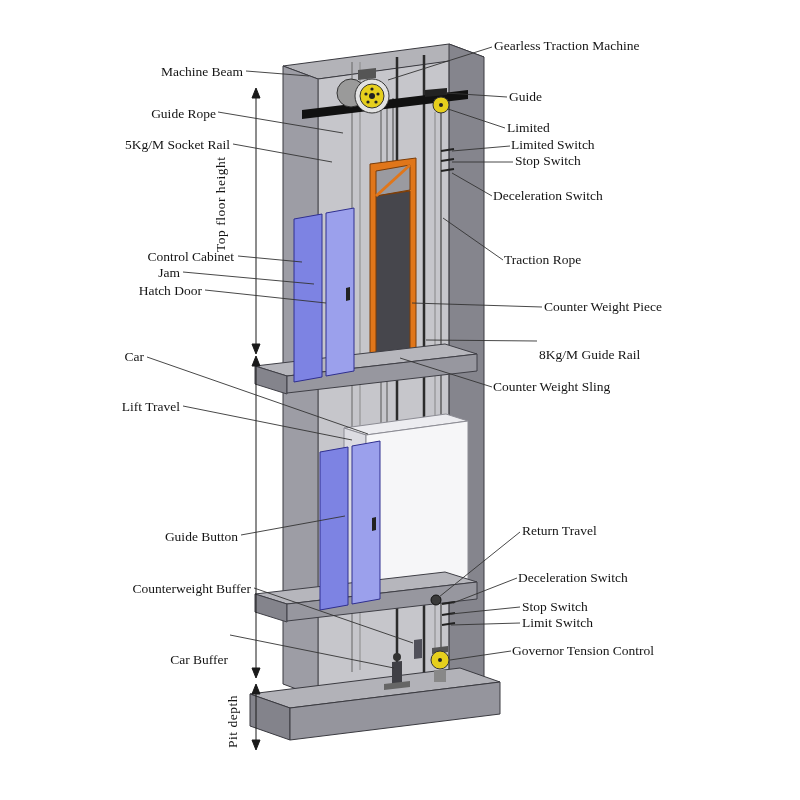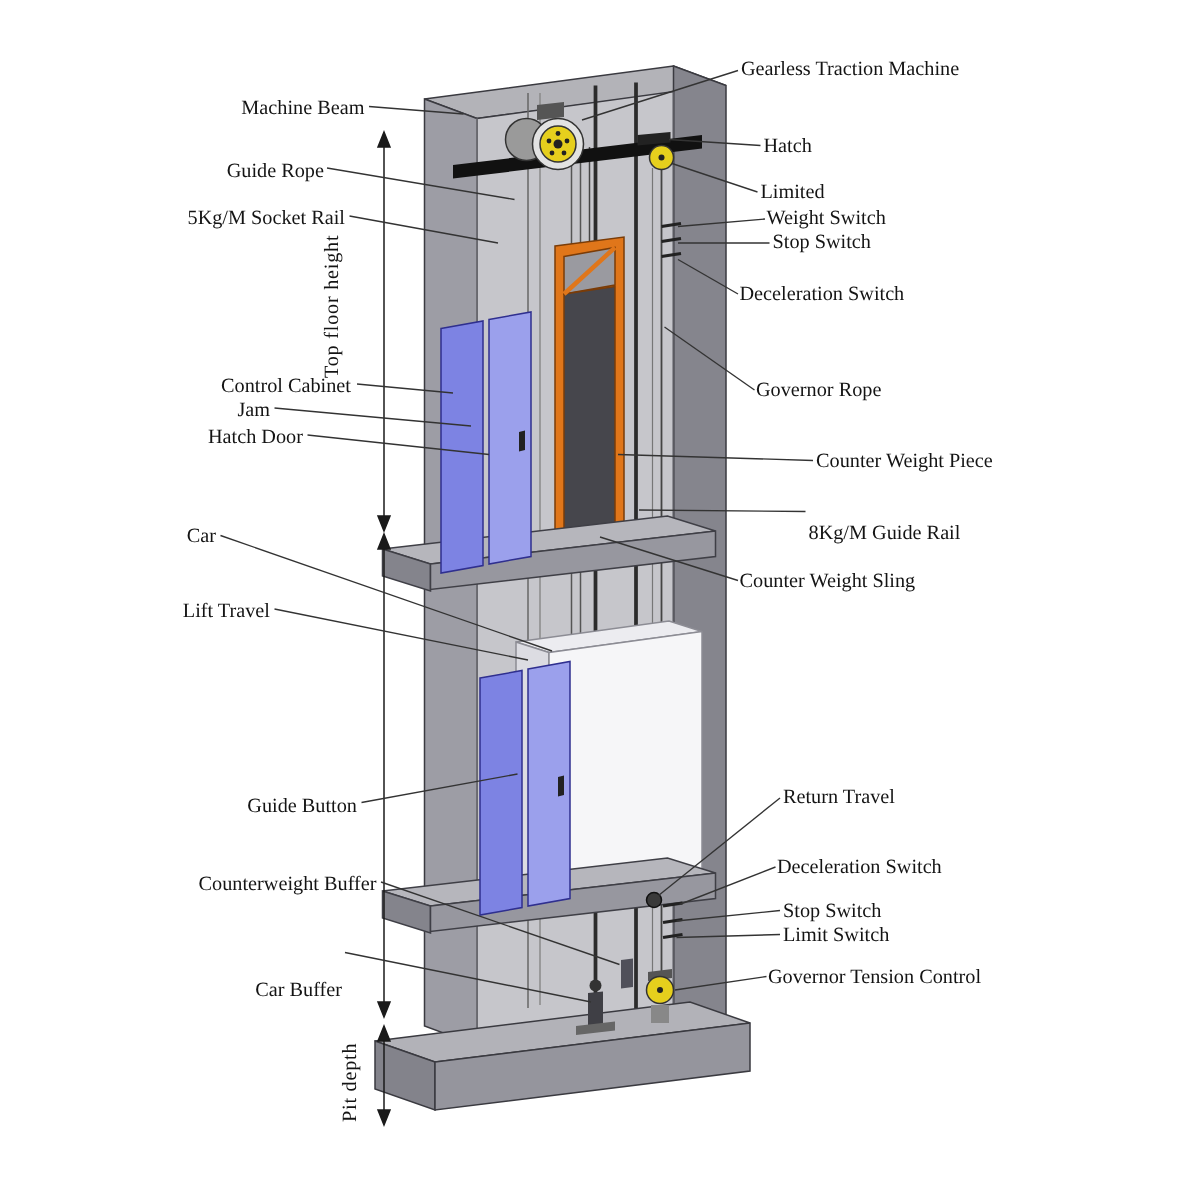--- a/index.html
+++ b/index.html
@@ -174,26 +174,26 @@
   <div class="label" style="right:566px; top:249px">Control Cabinet</div>
   <div class="label" style="right:620px; top:265px">Jam</div>
   <div class="label" style="right:598px; top:283px">Hatch Door</div>
   <div class="label" style="right:656px; top:349px">Car</div>
   <div class="label" style="right:620px; top:399px">Lift Travel</div>
   <div class="label" style="right:562px; top:529px">Guide Button</div>
   <div class="label" style="right:549px; top:581px">Counterweight Buffer</div>
   <div class="label" style="right:572px; top:652px">Car Buffer</div>
 
   <div class="label" style="left:494px; top:38px">Gearless Traction Machine</div>
-  <div class="label" style="left:509px; top:89px">Hatch</div>
+  <div class="label" style="left:509px; top:89px">Guide</div>
   <div class="label" style="left:507px; top:120px">Limited</div>
-  <div class="label" style="left:511px; top:137px">Weight Switch</div>
+  <div class="label" style="left:511px; top:137px">Limited Switch</div>
   <div class="label" style="left:515px; top:153px">Stop Switch</div>
   <div class="label" style="left:493px; top:188px">Deceleration Switch</div>
-  <div class="label" style="left:504px; top:252px">Governor Rope</div>
+  <div class="label" style="left:504px; top:252px">Traction Rope</div>
   <div class="label" style="left:544px; top:299px">Counter Weight Piece</div>
   <div class="label" style="left:539px; top:347px">8Kg/M Guide Rail</div>
   <div class="label" style="left:493px; top:379px">Counter Weight Sling</div>
   <div class="label" style="left:522px; top:523px">Return Travel</div>
   <div class="label" style="left:518px; top:570px">Deceleration Switch</div>
   <div class="label" style="left:522px; top:599px">Stop Switch</div>
   <div class="label" style="left:522px; top:615px">Limit Switch</div>
   <div class="label" style="left:512px; top:643px">Governor Tension Control</div>
 
   <div class="label rot" style="left:213px; top:252px">Top floor height</div>

